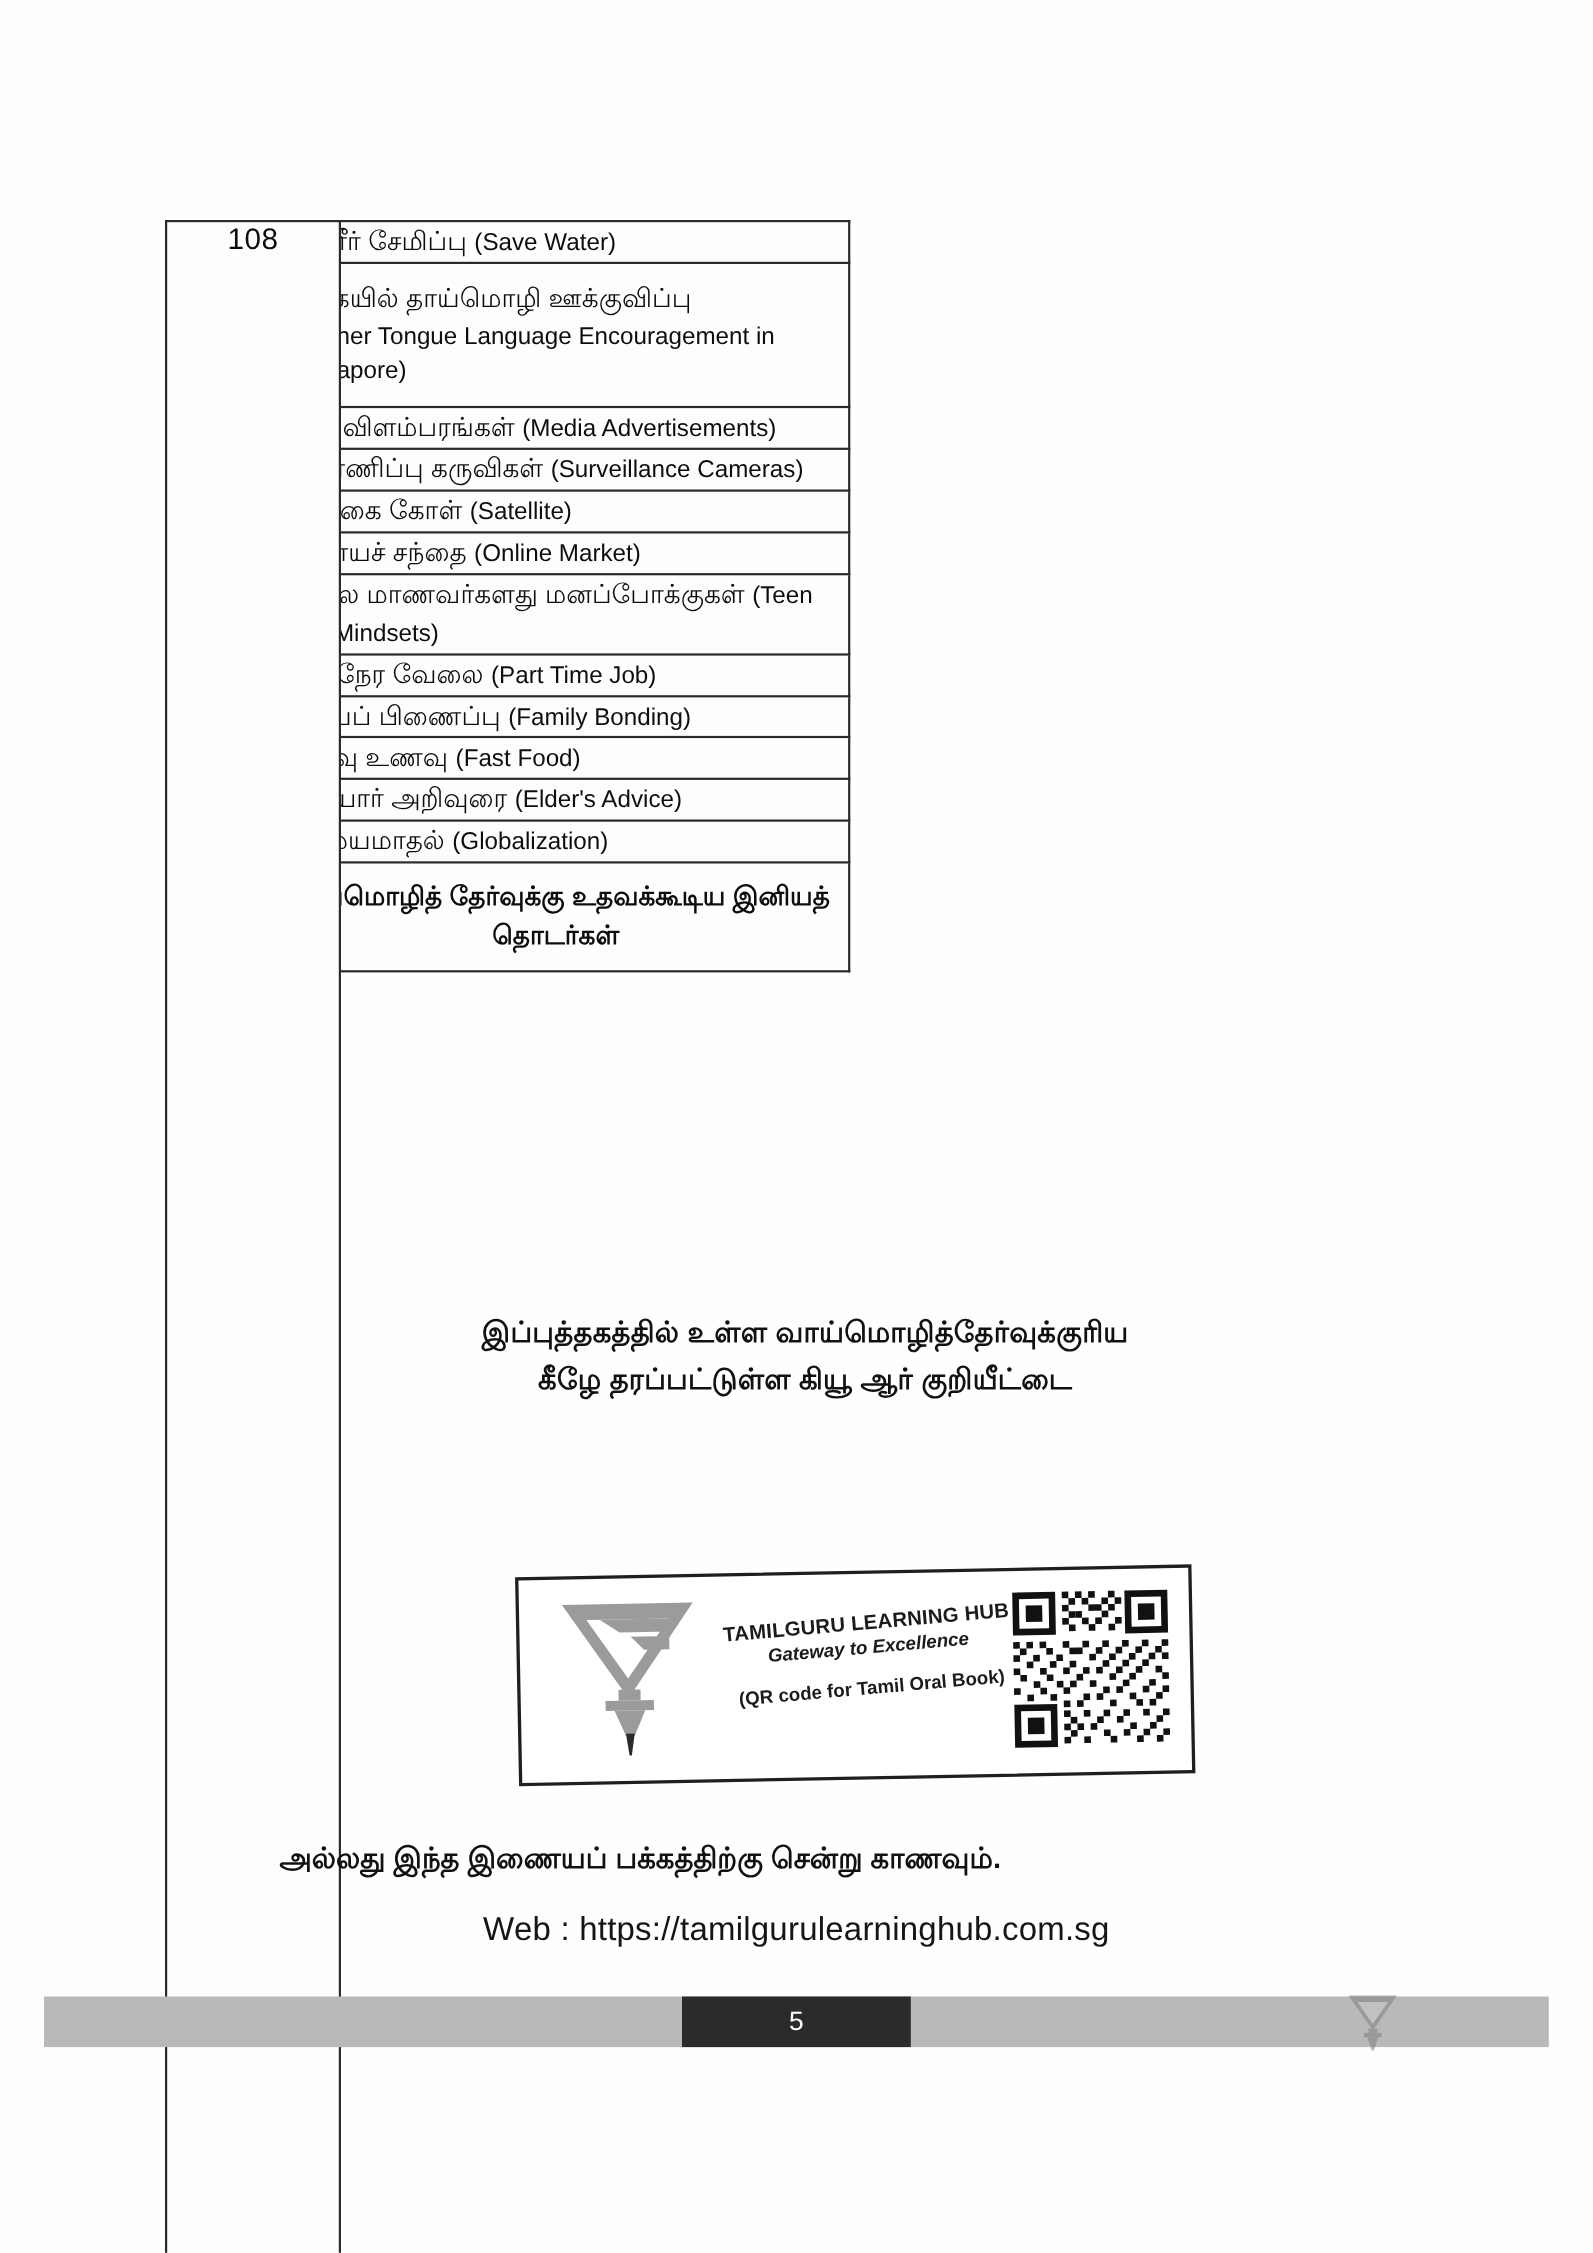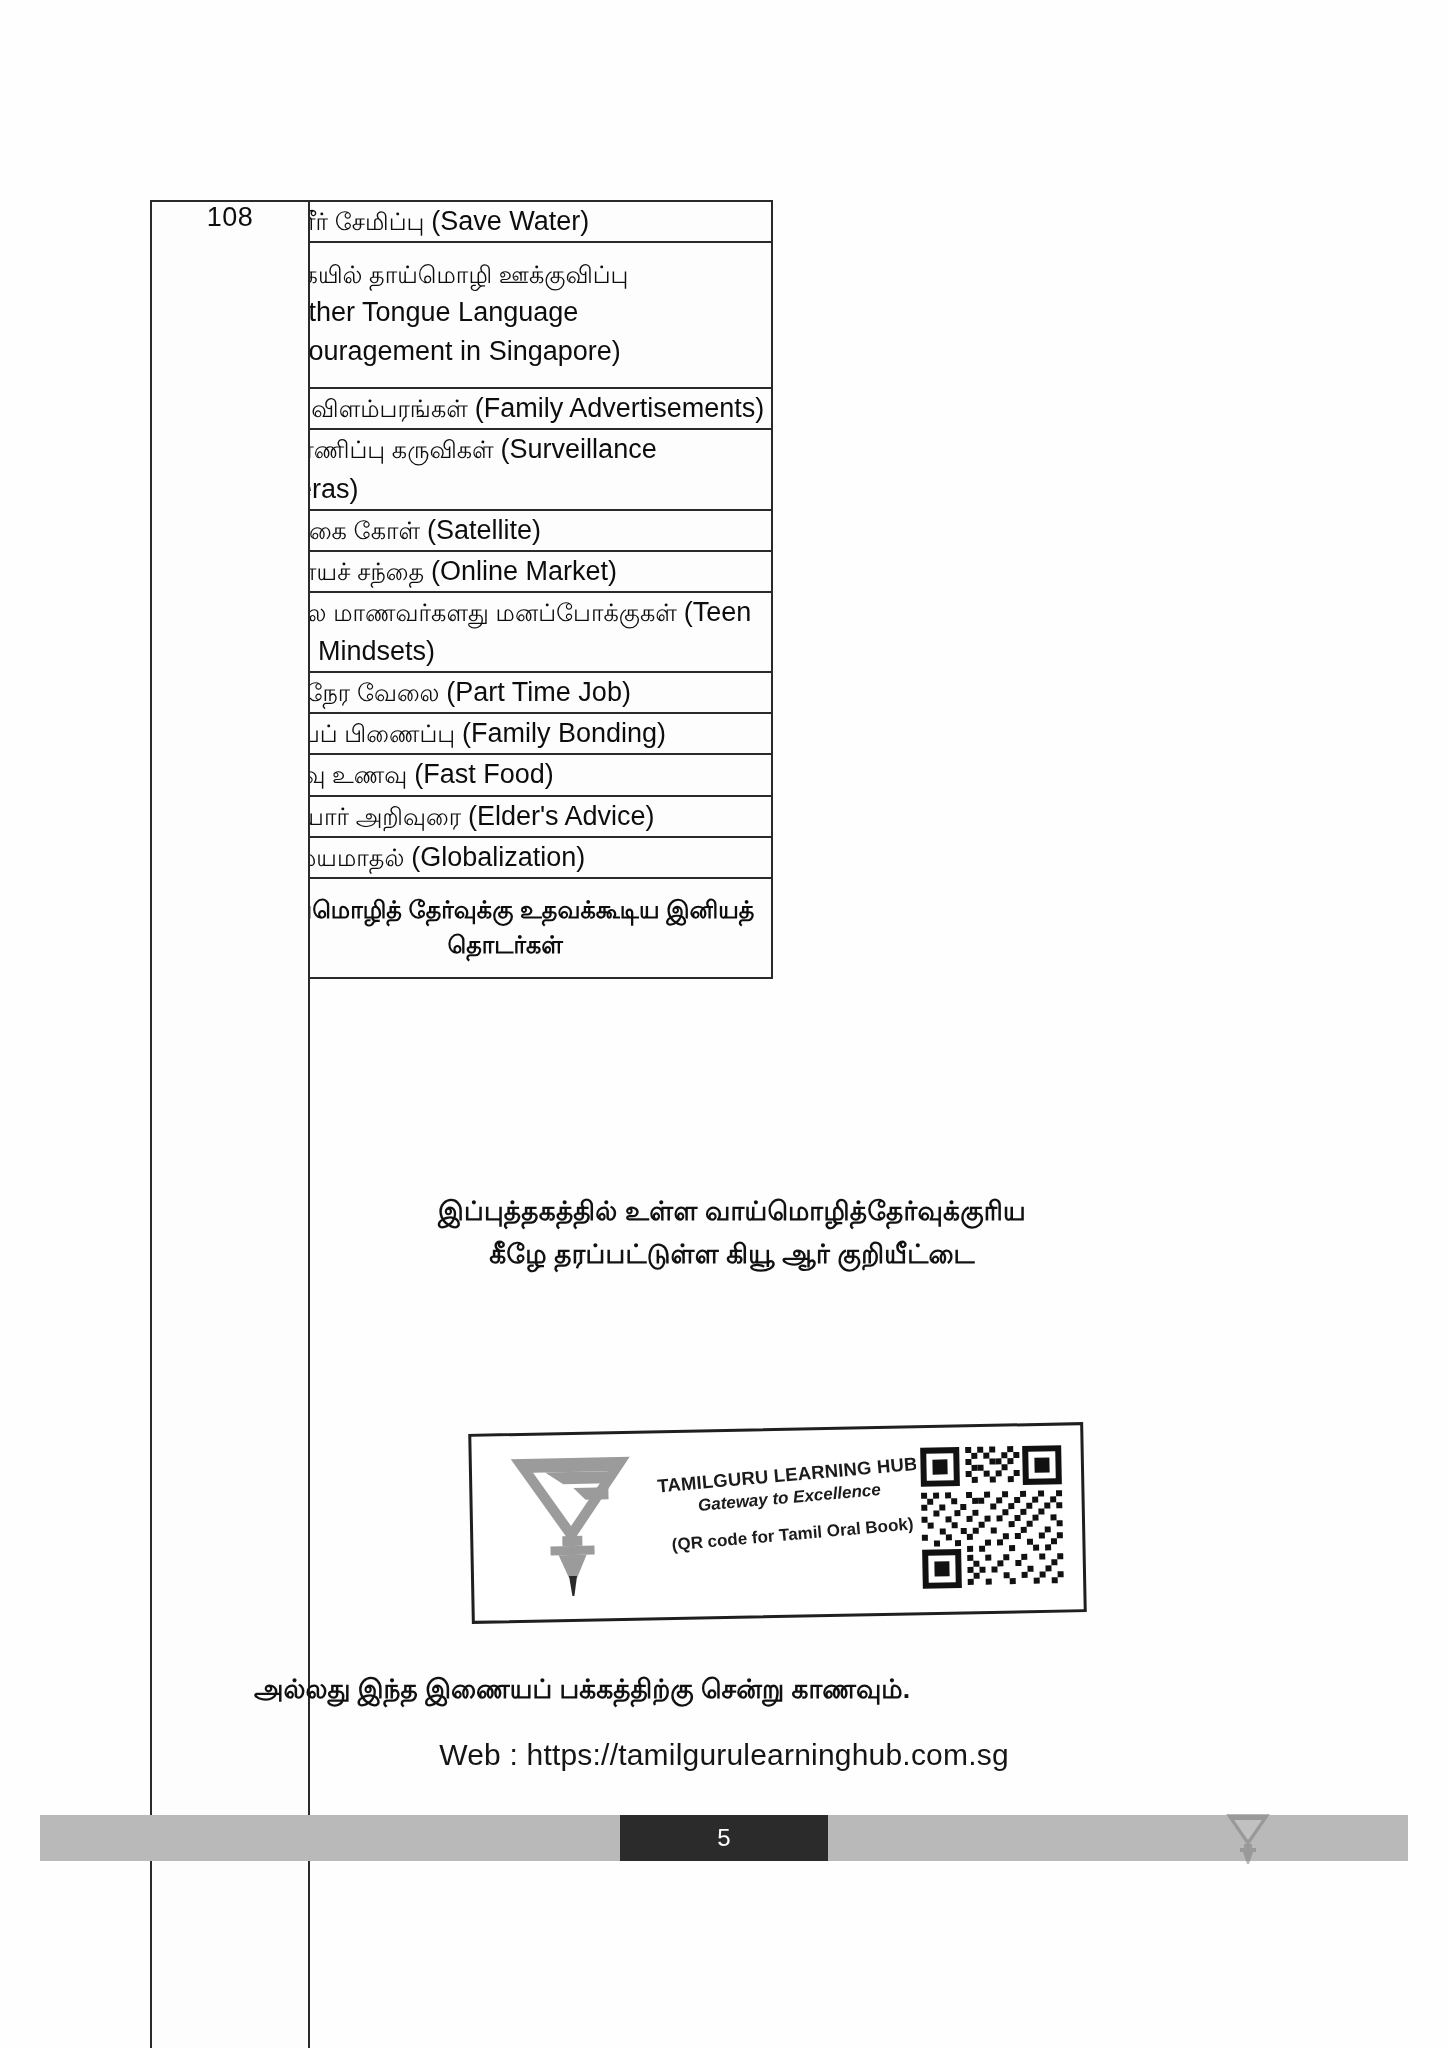--- a/index.html
+++ b/index.html
@@ -58,21 +58,21 @@
   }
   td.page {
     width: 160px;
     text-align: center;
     font-size: 27px;
     letter-spacing: 0.5px;
   }
   tr.tall td.title { padding-top: 14px; padding-bottom: 16px; }
   .title-line2 { display: block; padding-left: 22px; }
   .ta { font-size: 24px; }
-  .en { font-size: 27px; }
+  .en { font-size: 22px; }
   td.title.last-row {
     text-align: center;
     font-weight: bold;
     font-size: 24px;
     padding: 14px 10px;
   }
 
   
   .notice {
     position: absolute;
@@ -214,21 +214,21 @@
             <td class="title"><span class="ta">தண்ணீர் சேமிப்பு</span> <span class="en">(Save Water)</span></td>
             <td class="page">70</td>
           </tr>
           <tr class="tall">
             <td class="num">20.</td>
             <td class="title"><span class="ta">சிங்கையில் தாய்மொழி ஊக்குவிப்பு</span><span class="en title-line2">(Mother Tongue Language Encouragement in Singapore)</span></td>
             <td class="page">73</td>
           </tr>
           <tr>
             <td class="num">21.</td>
-            <td class="title"><span class="ta">ஊடக விளம்பரங்கள்</span> <span class="en">(Family Advertisements)</span></td>
+            <td class="title"><span class="ta">ஊடக விளம்பரங்கள்</span> <span class="en">(Media Advertisements)</span></td>
             <td class="page">77</td>
           </tr>
           <tr>
             <td class="num">22.</td>
             <td class="title"><span class="ta">கண்காணிப்பு கருவிகள்</span> <span class="en">(Surveillance Cameras)</span></td>
             <td class="page">80</td>
           </tr>
           <tr>
             <td class="num">23.</td>
             <td class="title"><span class="ta">செயற்கை கோள்</span> <span class="en">(Satellite)</span></td>

